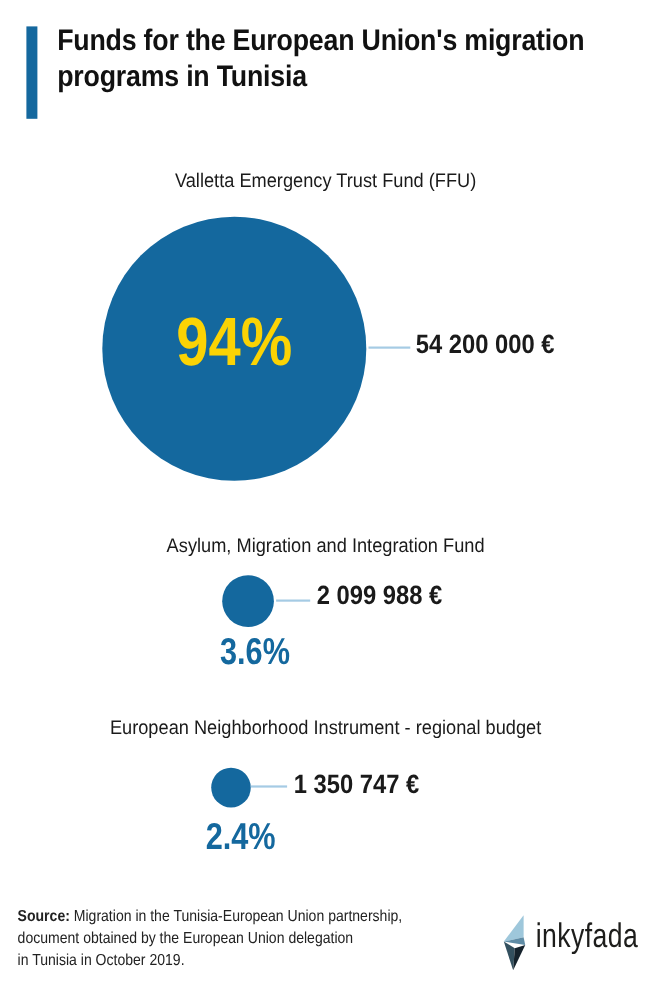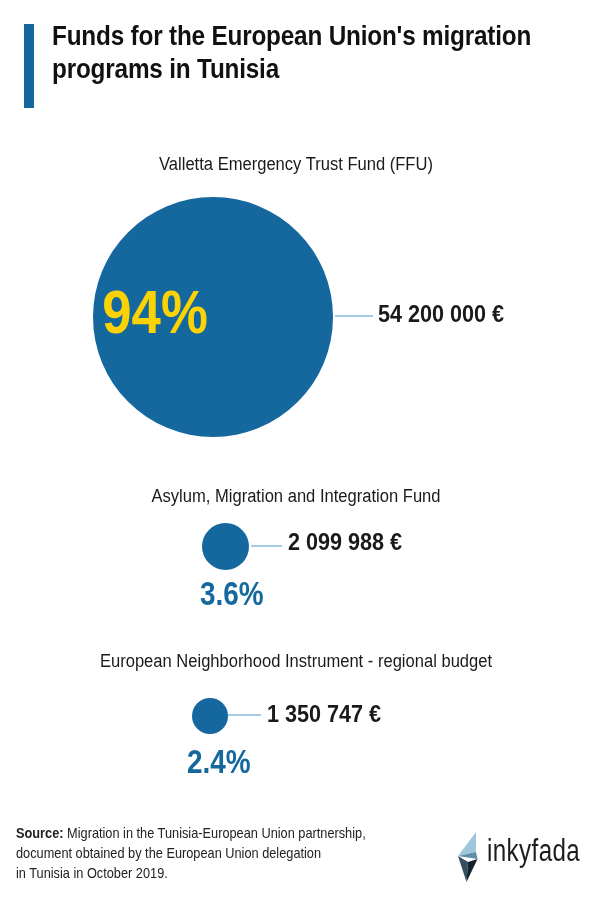--- a/index.html
+++ b/index.html
@@ -19,21 +19,21 @@
          letter-spacing:-0.2px;transform:scaleX(0.9);transform-origin:left top;}
 
   .fund-label{position:absolute;left:0;width:592px;text-align:center;
               font-size:18px;line-height:24px;color:var(--ink);
               transform:scaleX(0.92);white-space:nowrap;}
   .lbl1{top:152px;}
   .lbl2{top:484px;}
   .lbl3{top:649px;}
 
   .bubble{position:absolute;border-radius:50%;background:var(--blue);
-          display:flex;align-items:center;justify-content:flex-start;}
+          display:flex;align-items:center;justify-content:center;}
   .b1{left:93px;top:197px;width:240px;height:240px;}
   .b2{left:202px;top:523px;width:47px;height:47px;}
   .b3{left:192px;top:698px;width:36px;height:36px;}
 
   .pct-inside{color:var(--yellow);font-size:62px;font-weight:bold;
               transform:scaleX(0.85) translateY(-6px);white-space:nowrap;}
 
   .connector{position:absolute;height:2px;background:var(--conn);}
   .conn1{left:335px;top:315px;width:38px;}
   .conn2{left:251px;top:545px;width:31px;}

